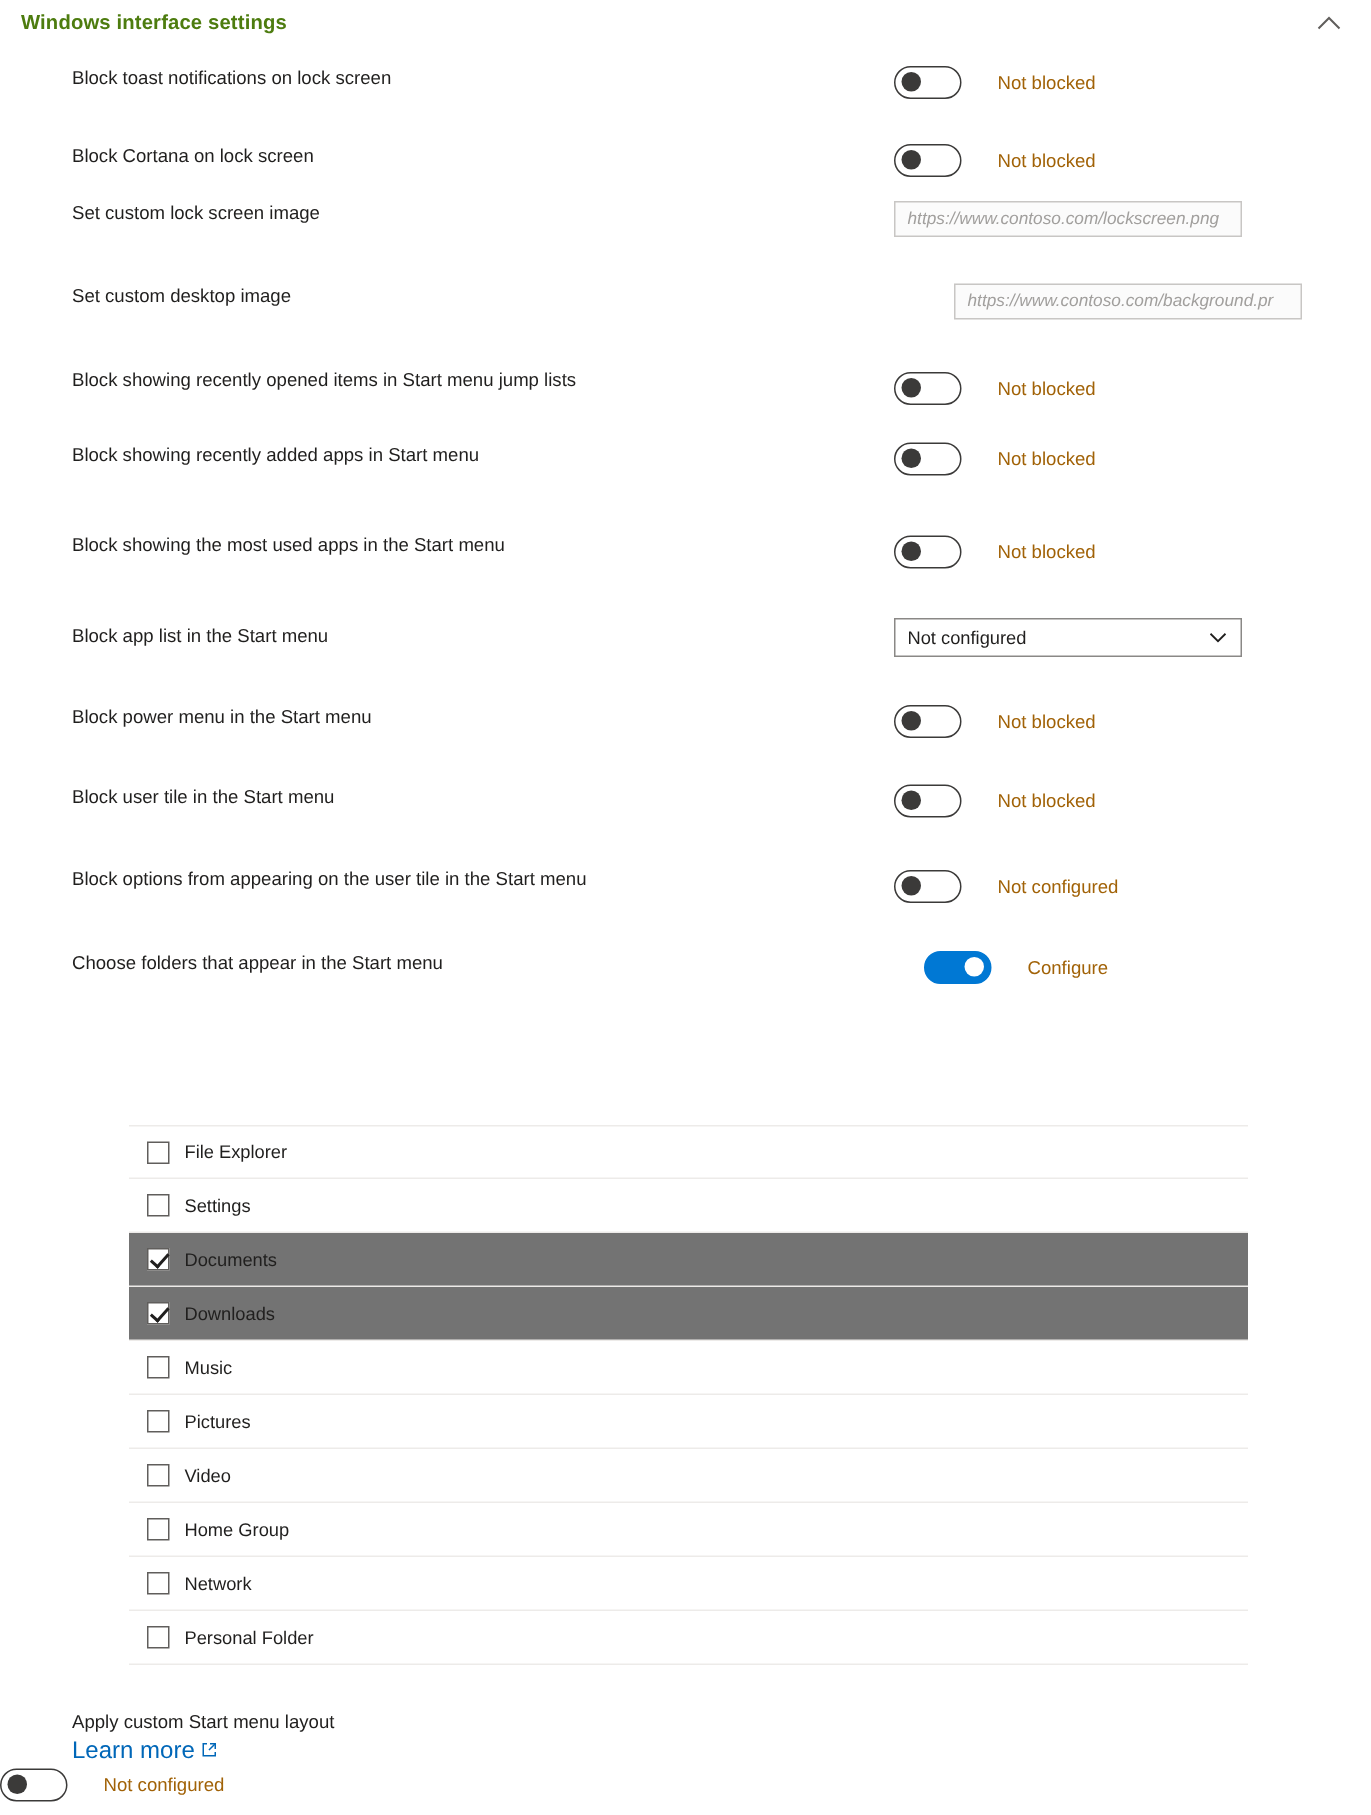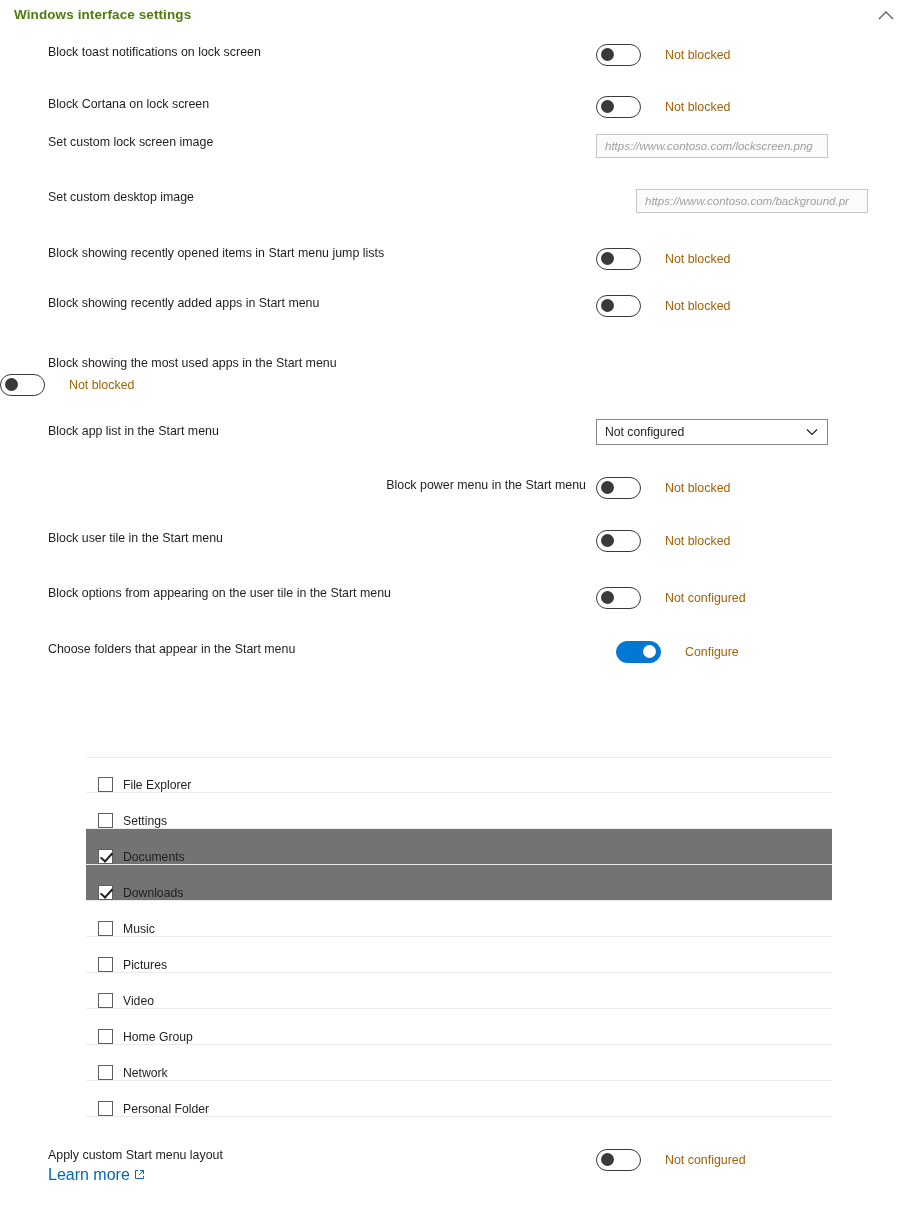--- a/index.html
+++ b/index.html
@@ -145,21 +145,21 @@
   
   .folder-table {
     margin-left: 86px;
     width: 746px;
     border-collapse: collapse;
   }
   .folder-row {
     height: 36px;
     border-bottom: 1px solid #edebe9;
     display: flex;
-    align-items: flex-end;
+    align-items: center;
     padding-left: 1px;
   }
   .folder-row.first { border-top: 1px solid #edebe9; }
   .folder-row.selected { background: #737373; }
   .folder-check {
     width: 36px;
     display: flex;
     align-items: center;
     justify-content: center;
     flex: none;
@@ -263,21 +263,21 @@
   <div class="row" style="margin-top:16px;">
     <div class="row-label">Block showing recently added apps in Start menu</div>
     <div class="row-control">
       <div class="toggle">
           <span class="knob"></span>
         </div>
       <span class="toggle-text">Not blocked</span>
     </div>
   </div>
 
-  <div class="row" style="margin-top:26px;flex-direction:column;">
+  <div class="row" style="margin-top:26px;">
     <div class="row-label">Block showing the most used apps in the Start menu</div>
     <div class="row-control" style="align-items:flex-start; padding-top:2px;">
       <div class="toggle">
           <span class="knob"></span>
         </div>
       <span class="toggle-text" style="line-height:22px;">Not blocked</span>
     </div>
   </div>
 
   <div class="row" style="margin-top:23px;">
@@ -287,21 +287,21 @@
         <span>Not configured</span>
         <span class="caret">
           <svg width="12" height="8" viewBox="0 0 12 8" aria-hidden="true">
             <path d="M1 1.5 L6 6.5 L11 1.5" fill="none" stroke="#201f1e" stroke-width="1.2"></path>
           </svg>
         </span>
       </div>
     </div>
   </div>
 
-  <div class="row" style="margin-top:24px;text-align:right;">
+  <div class="row" style="margin-top:24px;">
     <div class="row-label">Block power menu in the Start menu</div>
     <div class="row-control">
       <div class="toggle">
           <span class="knob"></span>
         </div>
       <span class="toggle-text">Not blocked</span>
     </div>
   </div>
 
   <div class="row" style="margin-top:19px;">
@@ -403,21 +403,21 @@
   <div class="folder-row">
     <div class="folder-check">
       <span class="checkbox"></span>
     </div>
     <div class="folder-name">Personal Folder</div>
   </div>
 </div>
 
 <div class="rows">
 
-  <div class="row" style="margin-top:30px;">
+  <div class="row" style="margin-top:30px;flex-direction:column;">
     <div class="row-label">
       <span>Apply custom Start menu layout</span><br>
       <a class="learn-more">
         <span>Learn more</span>
         <span class="ext-icon">
           <svg width="11" height="11" viewBox="0 0 11 11" aria-hidden="true">
             <path d="M4 1.5 H1.5 V9.5 H9.5 V7" fill="none" stroke="#0067b8" stroke-width="1"></path>
             <path d="M6 1.5 H9.5 V5" fill="none" stroke="#0067b8" stroke-width="1"></path>
             <path d="M9.5 1.5 L5.3 5.7" fill="none" stroke="#0067b8" stroke-width="1"></path>
           </svg>

